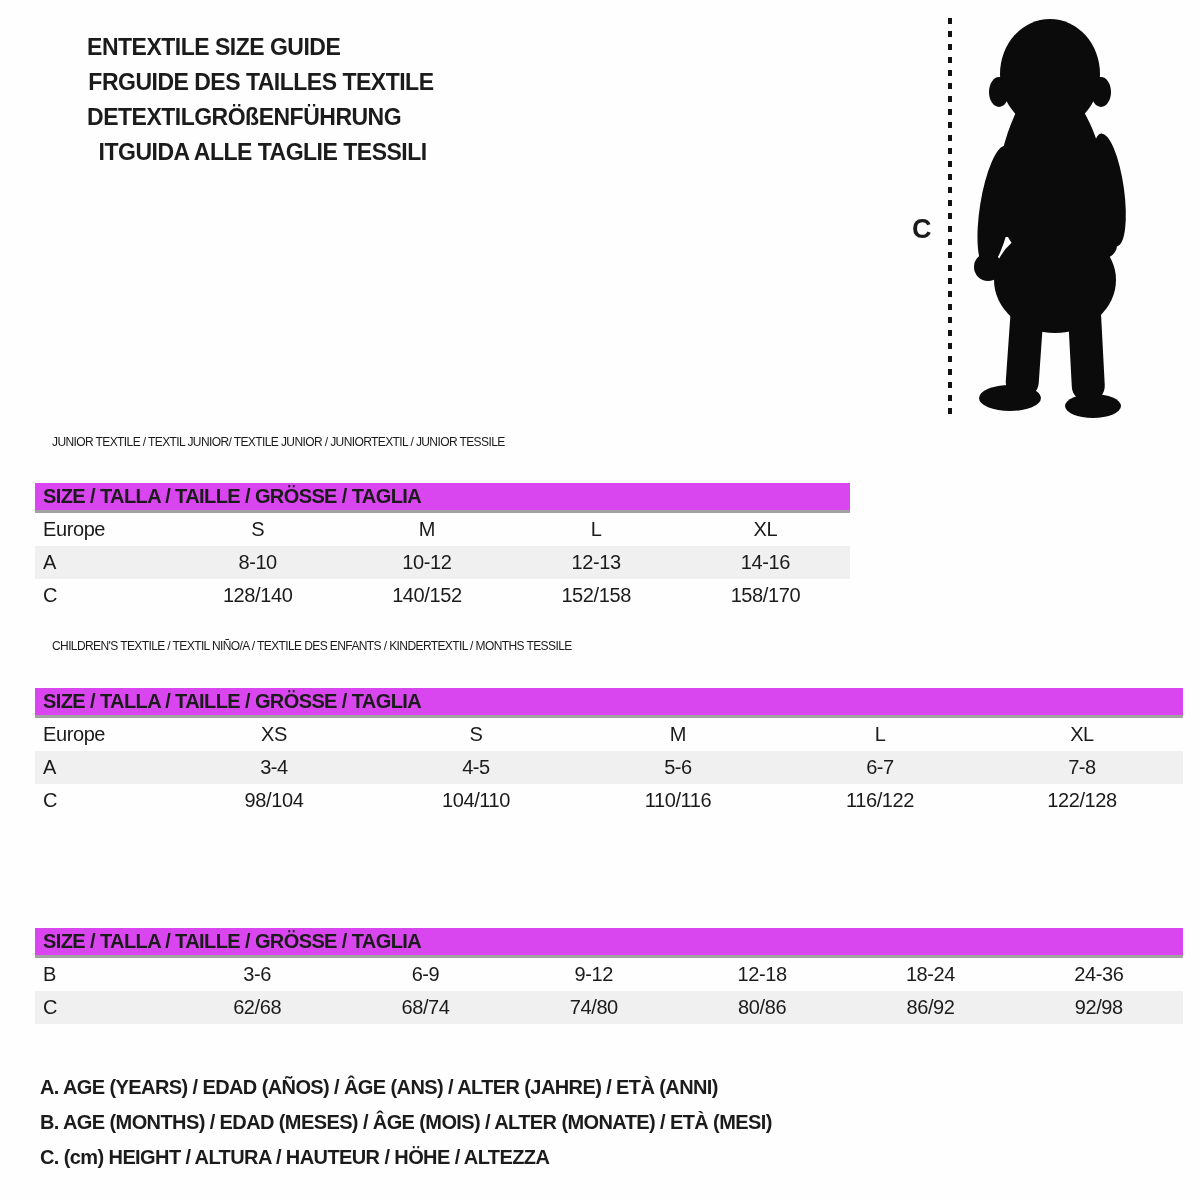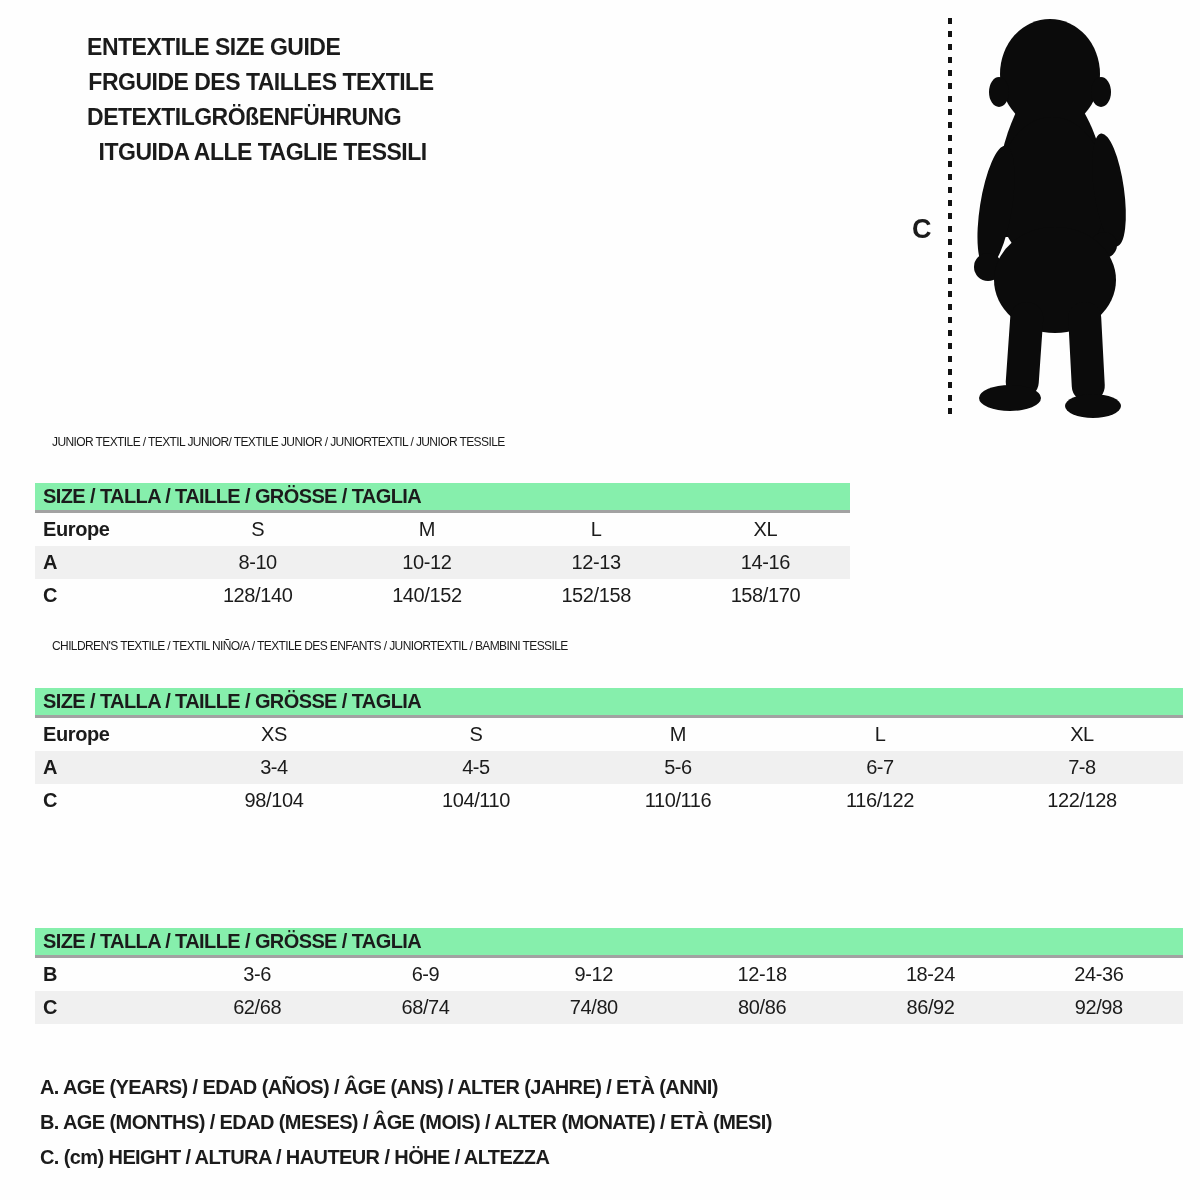--- a/index.html
+++ b/index.html
@@ -25,26 +25,26 @@
     letter-spacing:-0.6px;white-space:nowrap;margin-left:12px;
   }
   .title-junior{top:435px;}
   .title-children{top:639px;}
   .title-babies{top:841px;line-height:36px;}
   .size-table{position:absolute;left:35px;}
   .t-junior{top:483px;width:815px;}
   .t-children{top:688px;width:1148px;}
   .t-babies{top:928px;width:1148px;}
   .size-bar{
-    height:27px;line-height:27px;background:#86efac;border-bottom:3px solid #a2a2a2;
+    height:27px;line-height:27px;background:#d946ef;border-bottom:3px solid #a2a2a2;
     font-weight:700;font-size:20px;letter-spacing:-0.6px;padding-left:8px;
   }
   .t-row{display:flex;height:33px;line-height:33px;font-size:20px;letter-spacing:-0.4px;}
   .t-row.shaded{background:#f0f0f0;}
-  .t-label{width:130px;padding-left:8px;font-weight:700;}
+  .t-label{width:130px;padding-left:8px;font-weight:400;}
   .cell{flex:1;text-align:center;}
   
   .legend{position:absolute;left:40px;top:1070px;}
   .legend-line{
     height:35px;line-height:35px;font-weight:700;font-size:20px;
     letter-spacing:-0.6px;white-space:nowrap;
   }
 </style>
 </head>
 <body>
@@ -110,21 +110,21 @@
     </div>
     <div class="t-row">
       <div class="t-label">C</div>
       <div class="cell">128/140</div>
       <div class="cell">140/152</div>
       <div class="cell">152/158</div>
       <div class="cell">158/170</div>
     </div>
   </div>
 
-  <div class="section-title title-children">CHILDREN'S TEXTILE / TEXTIL NIÑO/A / TEXTILE DES ENFANTS / JUNIORTEXTIL / BAMBINI TESSILE</div>
+  <div class="section-title title-children">CHILDREN'S TEXTILE / TEXTIL NIÑO/A / TEXTILE DES ENFANTS / KINDERTEXTIL / MONTHS TESSILE</div>
   <div class="size-table t-children">
     <div class="size-bar">SIZE / TALLA / TAILLE / GRÖSSE / TAGLIA</div>
     <div class="t-row">
       <div class="t-label">Europe</div>
       <div class="cell">XS</div>
       <div class="cell">S</div>
       <div class="cell">M</div>
       <div class="cell">L</div>
       <div class="cell">XL</div>
     </div>

